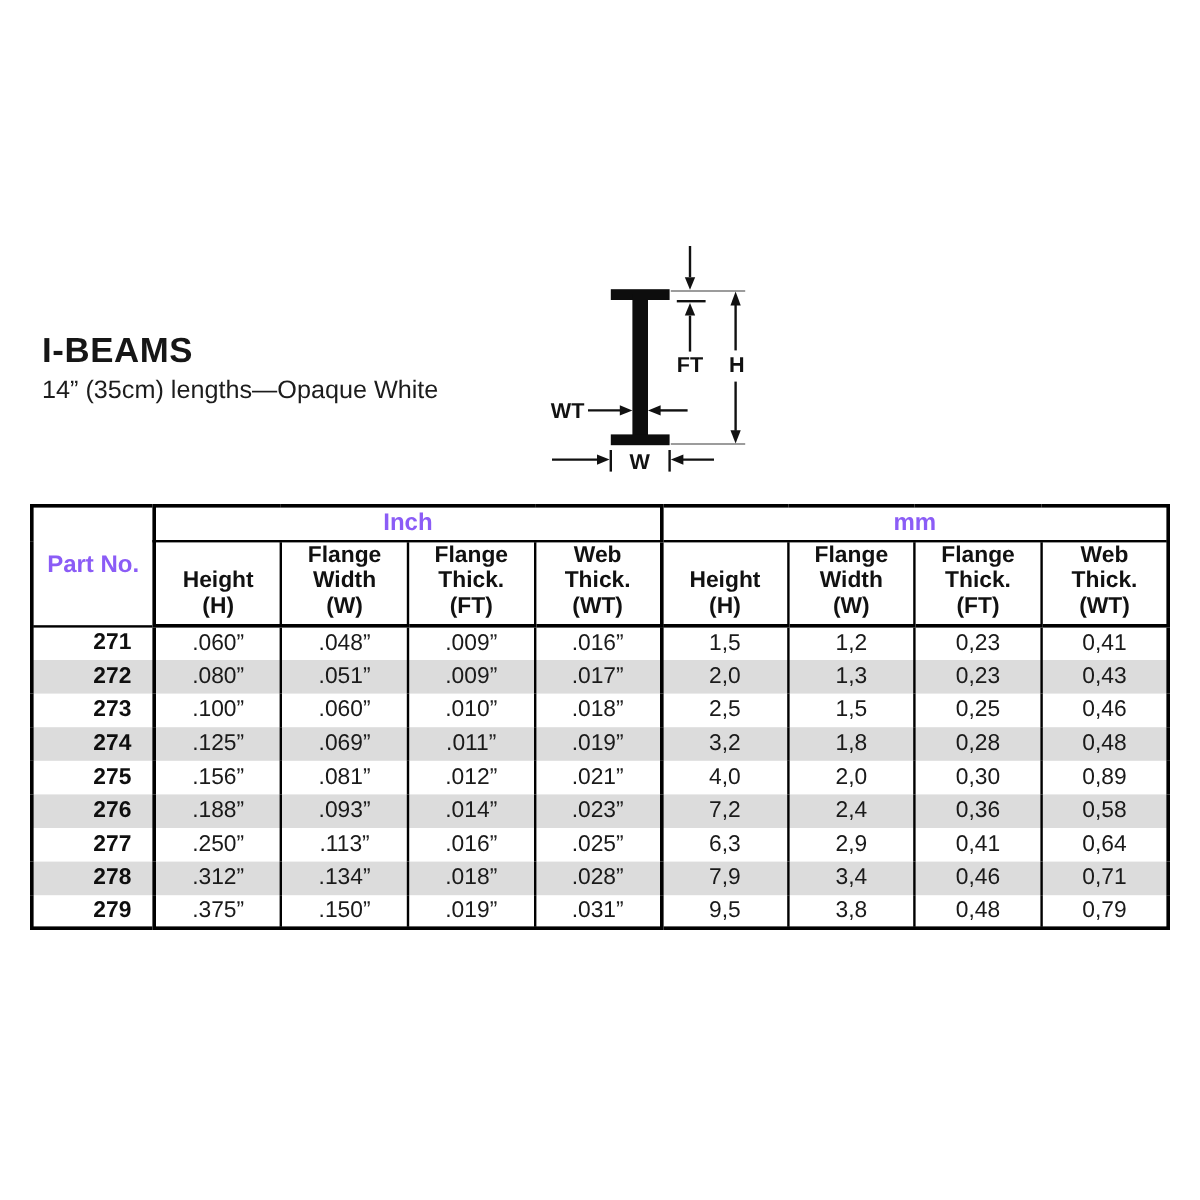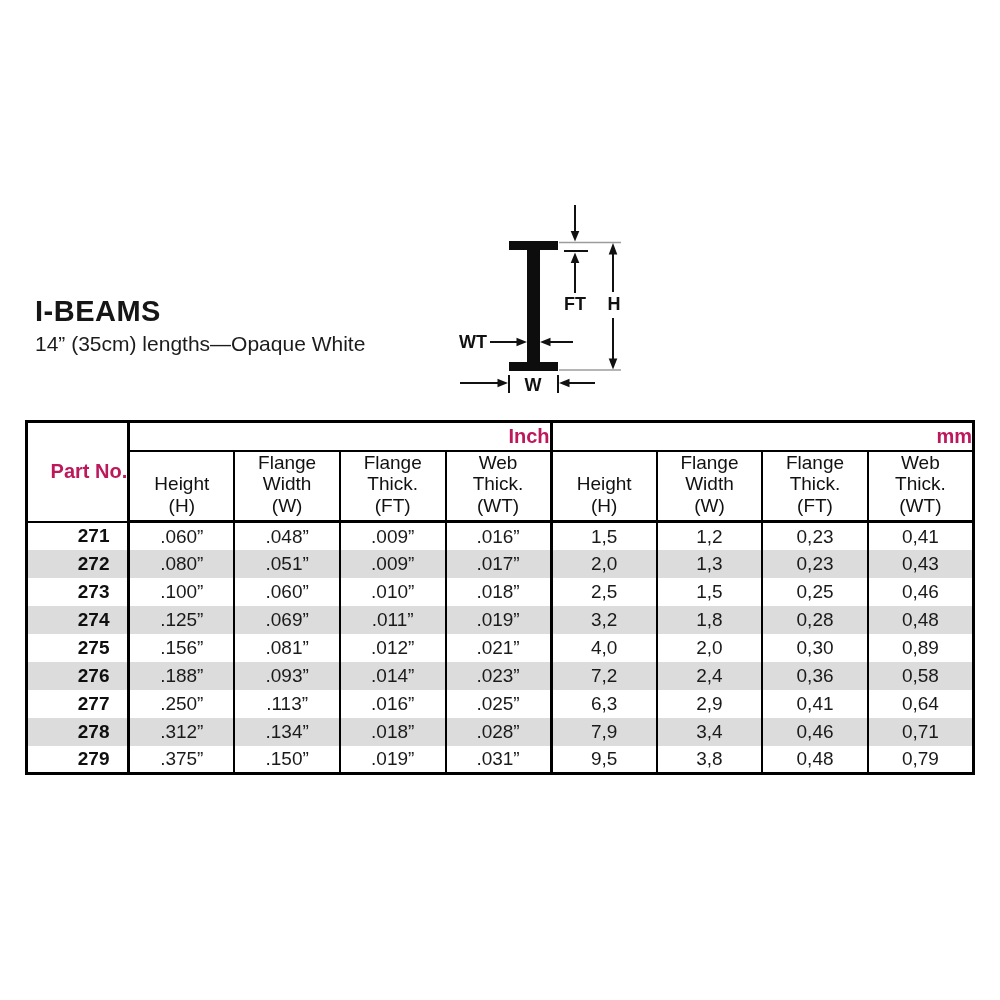--- a/index.html
+++ b/index.html
@@ -1,39 +1,39 @@
 <!DOCTYPE html>
 <html><head>
 <meta charset="utf-8">
 <style>
   * { margin:0; padding:0; box-sizing:border-box; }
   html,body { width:1000px; height:1000px; background:#ffffff; font-family:"Liberation Sans", sans-serif; }
   .page { position:relative; width:1000px; height:1000px; background:#fff; overflow:hidden; }
 
   
-  .title-block { position:absolute; left:35px; top:296px; }
+  .title-block { position:absolute; left:35px; top:278px; }
   .title-block h1 { font-size:29px; font-weight:700; color:#161616; letter-spacing:0.5px; line-height:1.1; }
   .title-block p { font-size:21px; color:#1c1c1c; margin-top:4px; }
 
   
   .diagram { position:absolute; left:420px; top:185px; width:310px; height:220px; }
   .diagram text { font-family:"Liberation Sans", sans-serif; font-weight:700; font-size:18px; fill:#111; }
   .dim { stroke:#111; stroke-width:2; }
   .ext { stroke:#9c9c9c; stroke-width:1.5; }
   .arrowhead { fill:#111; stroke:none; }
   .beam { fill:#0d0d0d; }
 
   
   table.spec { position:absolute; left:25px; top:420px; width:950px; border-collapse:collapse; table-layout:fixed; background:#fff; }
   table.spec { border:3px solid #000; }
   table.spec th, table.spec td { border-left:2px solid #000; border-right:2px solid #000; }
-  tr.group-row th { height:29px; font-size:20px; font-weight:700; color:#be185d; text-align:right; vertical-align:middle; border-bottom:2px solid #000;margin-top:32px; }
+  tr.group-row th { height:29px; font-size:20px; font-weight:700; color:#8b5cf6; text-align:center; vertical-align:middle; border-bottom:2px solid #000;margin-top:32px; }
   th.part-h { font-size:20px; font-weight:700; color:#111; text-align:center; vertical-align:middle; border-right:3px solid #000 !important; }
   tr.sub-row { height:70px; }
-  tr.sub-row th { font-size:19px; font-weight:400; color:#111; text-align:center; vertical-align:bottom; padding:0 2px 4px; line-height:1.14; white-space:pre-line; border-bottom:3px solid #000; }
+  tr.sub-row th { font-size:19px; font-weight:700; color:#111; text-align:center; vertical-align:bottom; padding:0 2px 4px; line-height:1.14; white-space:pre-line; border-bottom:3px solid #000; }
   .thick-right { border-right:3px solid #000 !important; }
   tbody tr { height:28px; }
   tbody tr:nth-child(even) { background:#dcdcdc; }
   tbody td { text-align:center; vertical-align:middle; font-size:19px; color:#1a1a1a; }
   tbody td.part { font-weight:700; color:#0f0f0f; border-right:3px solid #000 !important;padding-left:32px; }
 </style>
 </head>
 <body>
 
 <div class="page">

